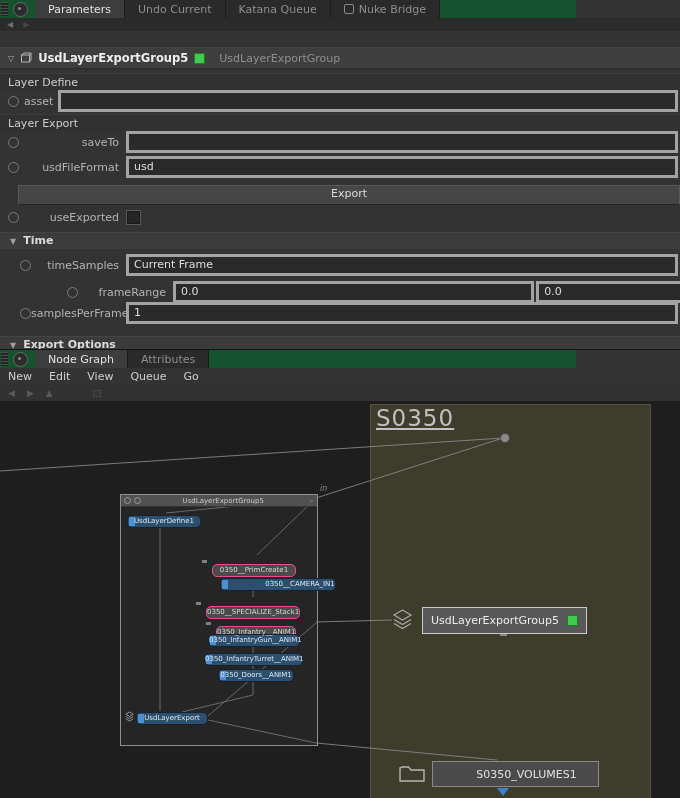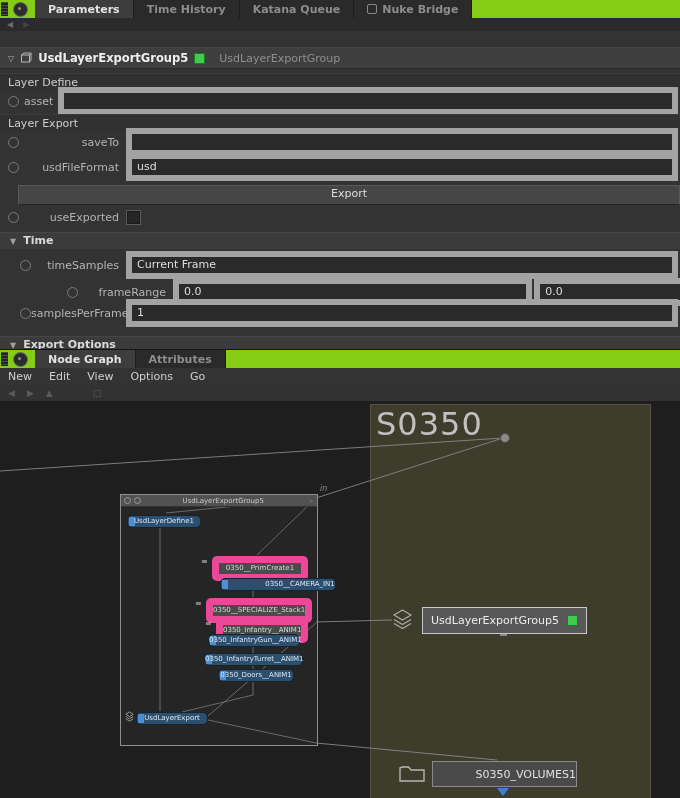--- a/index.html
+++ b/index.html
@@ -1,20 +1,20 @@
 <!DOCTYPE html>
 <html><head>
 <meta charset="utf-8">
 <style>
   html,body{margin:0;padding:0;background:#141414;}
   #app{position:relative;width:680px;height:798px;background:#333;overflow:hidden;
        font-family:"DejaVu Sans","Liberation Sans",sans-serif;font-size:11px;color:#ccc;}
 
   
-  .tabbar{position:absolute;left:0;width:680px;height:18px;background:#84cc16;display:flex;align-items:stretch;font-weight:bold;}
+  .tabbar{position:absolute;left:0;width:576px;height:18px;background:#14532d;display:flex;align-items:stretch;}
   .grip{width:7px;margin:2px 1px;background:repeating-linear-gradient(to bottom,#4e4e4e 0 1px,#242424 1px 3px);}
   .panebtn{width:13px;height:13px;border-radius:50%;border:1px solid #6a6a6a;background:#2c2c2c;margin:2px 7px 0 4px;position:relative;flex:none;}
   .panebtn::after{content:"";position:absolute;left:4px;top:4px;width:3px;height:3px;border-radius:50%;background:#8d8d8d;}
   .tab{padding:0 13px;line-height:17px;color:#8d8d8d;background:#2a2a2a;border-right:1px solid #1c1c1c;white-space:nowrap;display:flex;align-items:center;gap:5px;}
   .tab.active{background:#3d3d3d;color:#e2e2e2;}
   .nuke-ico{width:8px;height:8px;border:1px solid #8a8a8a;border-radius:2px;display:inline-block;}
 
   
   .pane-params{position:absolute;top:0;left:0;width:680px;height:349px;background:#333;overflow:hidden;}
   .navrow{position:absolute;top:18px;left:0;width:680px;height:13px;background:#2b2b2b;display:flex;align-items:center;gap:10px;padding-left:7px;}
@@ -25,92 +25,92 @@
   .node-name{font-weight:bold;color:#efefef;font-size:11.5px;}
   .node-type{color:#8f8f8f;margin-left:8px;}
   .green-sq{width:9px;height:9px;background:#3ecb4e;border:1px solid #1d7a26;display:inline-block;flex:none;}
   .sechdr{position:absolute;left:0;width:680px;height:17px;background:#313131;border-top:1px solid #3c3c3c;line-height:17px;padding-left:8px;color:#cdcdcd;}
   .prow{position:absolute;left:0;width:680px;display:flex;align-items:center;}
   .pdot{width:9px;height:9px;border-radius:50%;border:1px solid #7c7c7c;margin-left:8px;flex:none;}
   .prow.indent .pdot{margin-left:20px;}
   .plabel{width:100px;text-align:right;color:#b3b3b3;padding-right:7px;flex:none;white-space:nowrap;}
   .prow.indent .plabel{width:88px;}
   .plabel-left{width:34px;text-align:left;padding-left:5px;color:#b3b3b3;flex:none;}
-  .pfield{flex:1;height:16px;line-height:16px;background:#2a2a2a;border:6px solid #a3a3a3;color:#dedede;padding:0 5px;margin-right:2px;white-space:nowrap;overflow:hidden;}
+  .pfield{flex:1;height:16px;line-height:16px;background:#2a2a2a;border:3px solid #a3a3a3;color:#dedede;padding:0 5px;margin-right:2px;white-space:nowrap;overflow:hidden;}
   .pfield.w2{flex:2;}
   .pfield.w1{flex:1;}
   .checkbox{width:13px;height:13px;background:#262626;border:1px solid #5a5a5a;box-shadow:inset 0 0 2px #000;}
   .export-btn{position:absolute;left:18px;top:185px;width:660px;height:18px;background:#464646;border:1px solid #585858;border-bottom-color:#262626;text-align:center;line-height:16px;color:#dcdcdc;}
   .grouphdr{position:absolute;left:0;width:680px;height:16px;background:#3b3b3b;border-top:1px solid #454545;line-height:16px;padding-left:10px;color:#dadada;font-weight:bold;}
   .grouphdr .tri{color:#9f9f9f;font-size:8px;font-weight:normal;margin-right:7px;}
   .pane-sep{position:absolute;top:349px;left:0;width:680px;height:1px;background:#151515;}
 
   
   .pane-ng{position:absolute;top:350px;left:0;width:680px;height:448px;background:#333;overflow:hidden;}
   .menubar{position:absolute;top:18px;left:0;width:680px;height:16px;background:#333;display:flex;align-items:center;gap:17px;padding-left:8px;color:#cfcfcf;}
   .menubar span{cursor:default;}
   .ngtoolbar{position:absolute;top:34px;left:0;width:680px;height:17px;background:#323232;display:flex;align-items:center;gap:12px;padding-left:8px;color:#5a5a5a;border-bottom:1px solid #222;}
   .tbico{font-size:9px;}
   .canvas{position:absolute;top:51px;left:0;width:680px;height:397px;background:#1e1e1e;overflow:hidden;}
 
   .backdrop{position:absolute;left:370px;top:3px;width:279px;height:394px;background:#3e3d2c;border:1px solid #565342;}
-  .backdrop-label{position:absolute;left:376px;top:4px;font-size:32px;color:#c0c0c0;letter-spacing:1px;}
+  .backdrop-label{position:absolute;left:376px;top:4px;font-size:23px;color:#c0c0c0;letter-spacing:1px;text-decoration:underline;}
 
   .wires{position:absolute;left:0;top:0;width:680px;height:397px;}
   .in-label{position:absolute;left:320px;top:83px;font-size:8px;font-style:italic;color:#8b8b8b;}
   .i0-label{position:absolute;left:496px;top:360px;font-size:11px;font-style:italic;color:#9a9a9a;}
 
   .groupbox{position:absolute;left:120px;top:93px;width:196px;height:250px;border:1px solid #8f8f8f;background:rgba(140,140,140,0.07);}
   .groupbox-hdr{position:absolute;left:0;top:0;right:0;height:11px;background:#515151;border-bottom:1px solid #333;display:flex;align-items:center;}
   .groupbox-title{flex:1;text-align:center;font-size:7px;color:#c9c9c9;white-space:nowrap;overflow:hidden;}
   .gb-circ{width:5px;height:5px;border-radius:50%;border:1px solid #9a9a9a;margin-left:3px;flex:none;}
   .gb-min{color:#aaa;font-size:7px;margin:0 4px;flex:none;}
 
   .knode{position:absolute;height:11px;line-height:10px;font-size:7px;text-align:center;white-space:nowrap;border-radius:5px;}
   .knode .knode-label{position:relative;z-index:2;}
   .knode.blue{background:#2d4f6e;border:1px solid #16222e;color:#d9e7f5;}
   .knode.blue::before{content:"";position:absolute;left:1px;top:1px;bottom:1px;width:6px;background:#4d8fd1;z-index:1;}
-  .knode.gray{background:#4b4b4b;border:7px solid #ec4899;color:#d8d8d8;}
+  .knode.gray{background:#4b4b4b;border:1px solid #ec4899;color:#d8d8d8;margin-top:8px;}
   .n0{left:127px;top:114px;width:72px;}
   .n1{left:212px;top:155px;width:82px;}
   .n2{left:220px;top:177px;width:70px;padding-left:44px;}
   .n3{left:206px;top:197px;width:92px;}
   .n4{left:216px;top:217px;width:78px;}
   .n5{left:208px;top:233px;width:90px;}
   .n6{left:204px;top:252px;width:97px;}
   .n7{left:218px;top:268px;width:74px;}
   .n8{left:136px;top:311px;width:70px;}
   .ext-ico{position:absolute;font-size:8px;color:#cdcdcd;line-height:8px;}
   .ei1{left:201px;top:157px;}
   .ei3{left:195px;top:199px;}
   .ei4{left:205px;top:219px;}
   .ei8{left:124px;top:310px;width:11px;height:11px;}
 
   .export-node{position:absolute;left:422px;top:206px;width:163px;height:25px;background:#585858;border:1px solid #c9c9c9;color:#ececec;display:flex;align-items:center;justify-content:center;gap:8px;font-size:11px;}
   .export-node-ico{position:absolute;left:391px;top:207px;width:23px;height:23px;}
   .node-tick{position:absolute;left:500px;top:233px;width:7px;height:2px;background:#8a8a8a;}
 
-  .volumes-node{position:absolute;left:432px;top:360px;width:143px;height:24px;background:#4a4a4a;border:1px solid #8a8a8a;color:#e0e0e0;display:flex;align-items:center;justify-content:flex-end;font-size:11px;}
+  .volumes-node{position:absolute;left:432px;top:360px;width:143px;height:24px;background:#4a4a4a;border:1px solid #8a8a8a;color:#e0e0e0;display:flex;align-items:center;justify-content:center;font-size:11px;padding-left:22px;}
   .folder-ico{position:absolute;left:398px;top:361px;width:28px;height:22px;}
   .blue-tri{position:absolute;left:497px;top:387px;width:0;height:0;border-left:6px solid transparent;border-right:6px solid transparent;border-top:8px solid #3f7fd2;}
 </style>
 </head>
 <body>
 
 <div id="app">
 
   <div class="pane-params">
     <div class="tabbar">
       <div class="grip"></div>
       <div class="panebtn"></div>
       <div class="tab active">
         <span>Parameters</span>
       </div>
       <div class="tab">
-        <span>Time History</span>
+        <span>Undo Current</span>
       </div>
       <div class="tab">
         <span>Katana Queue</span>
       </div>
       <div class="tab">
         <span class="nuke-ico"></span>
         <span>Nuke Bridge</span>
       </div>
     </div>
 
@@ -203,21 +203,21 @@
       </div>
       <div class="tab">
         <span>Attributes</span>
       </div>
     </div>
 
     <div class="menubar">
       <span>New</span>
       <span>Edit</span>
       <span>View</span>
-      <span>Options</span>
+      <span>Queue</span>
       <span>Go</span>
     </div>
 
     <div class="ngtoolbar">
       <span class="tbico">◀</span>
       <span class="tbico">▶</span>
       <span class="tbico">▲</span>
       <span class="tbico" style="margin-left:28px;">□</span>
     </div>
 

